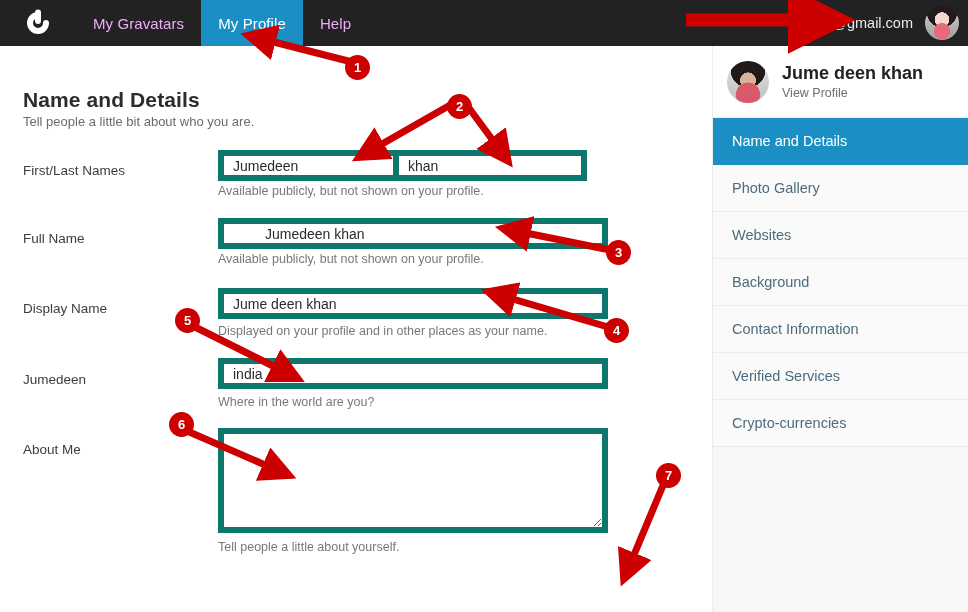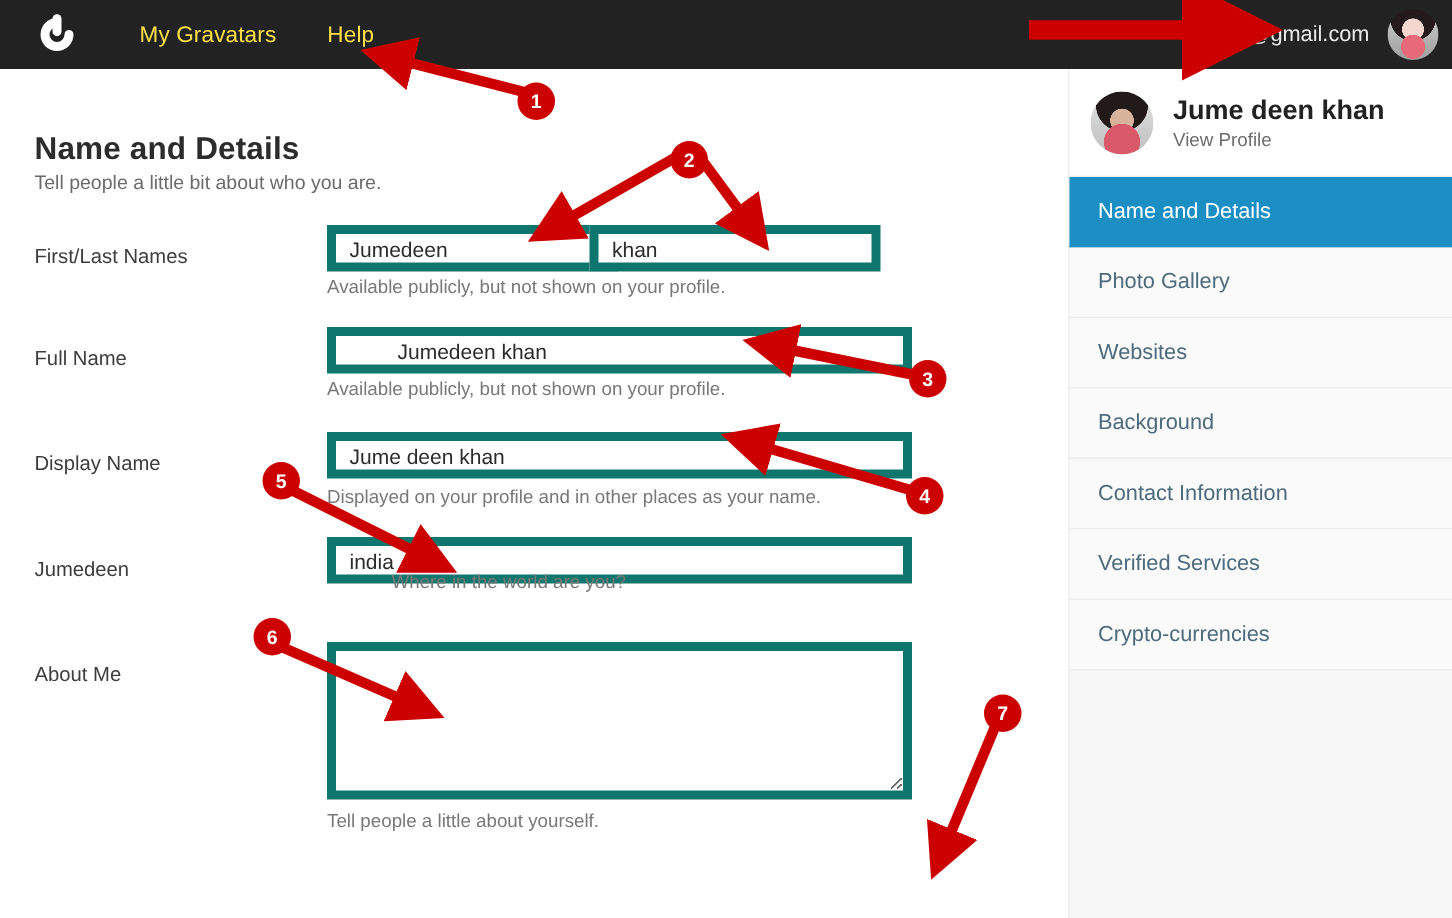--- a/index.html
+++ b/index.html
@@ -19,21 +19,21 @@
     background:#222222;
     display:flex; align-items:stretch;
   }
   .brand {
     width:76px; display:flex; align-items:center; justify-content:center;
   }
   .brand svg { display:block; }
   .nav-items { display:flex; align-items:stretch; }
   .nav-item {
     display:flex; align-items:center; padding:0 17px;
-    color:#fde047; font-size:15px; letter-spacing:.1px;
+    color:#f0abfc; font-size:15px; letter-spacing:.1px;
     cursor:pointer; white-space:nowrap;
   }
   .nav-item.active { background:#1b8fc4; color:#ffffff; }
   .nav-right {
     margin-left:auto; display:flex; align-items:center; gap:12px; padding-right:9px;
   }
   .nav-email { color:#e9e9e9; font-size:14.5px; white-space:nowrap; }
   .nav-avatar {
     width:34px; height:34px; border-radius:50%;
     background:
@@ -118,20 +118,23 @@
       <svg width="30" height="30" viewBox="0 0 30 30">
         <path d="M15 1.5 a3 3 0 0 1 3 3 v8.6 a3 3 0 0 1 -6 0 V4.5 a3 3 0 0 1 3 -3 z" fill="#fff"></path>
         <path d="M15 4 a11 11 0 1 0 11 11 a3 3 0 0 0 -6 0 a5 5 0 1 1 -5 -5 z" fill="#fff"></path>
       </svg>
     </span>
   </div>
   <div class="nav-items">
     <div class="nav-item">
       <span>My Gravatars</span>
     </div>
+    <div class="nav-item active">
+      <span>My Profile</span>
+    </div>
     <div class="nav-item">
       <span>Help</span>
     </div>
   </div>
   <div class="nav-right">
     <span class="nav-email">@gmail.com</span>
     <span class="nav-avatar"></span>
   </div>
 </div>
 
@@ -148,21 +151,21 @@
   <div class="row-label" style="top:185px;">Full Name</div>
   <input class="fld" style="left: 218px; top: 172px; width: 390px; padding-left: 41px;" value="Jumedeen khan">
   <div class="hint" style="top:206px;">Available publicly, but not shown on your profile.</div>
 
   <div class="row-label" style="top:255px;">Display Name</div>
   <input class="fld" style="left: 218px; top: 242px; width: 390px;" value="Jume deen khan">
   <div class="hint" style="top:278px;">Displayed on your profile and in other places as your name.</div>
 
   <div class="row-label" style="top:326px;">Jumedeen</div>
   <input class="fld" style="left: 218px; top: 312px; width: 390px;" value="india">
-  <div class="hint" style="top:335px;margin-left:43px;">Where in the world are you?</div>
+  <div class="hint" style="top:349px;">Where in the world are you?</div>
 
   <div class="row-label" style="top:396px;">About Me</div>
   <textarea class="fld" style="left: 218px; top: 382px; width: 390px;"></textarea>
   <div class="hint" style="top:494px;">Tell people a little about yourself.</div>
 
 </div>
 
 <div class="sidebar">
   <div class="sb-profile">
     <span class="sb-avatar"></span>

